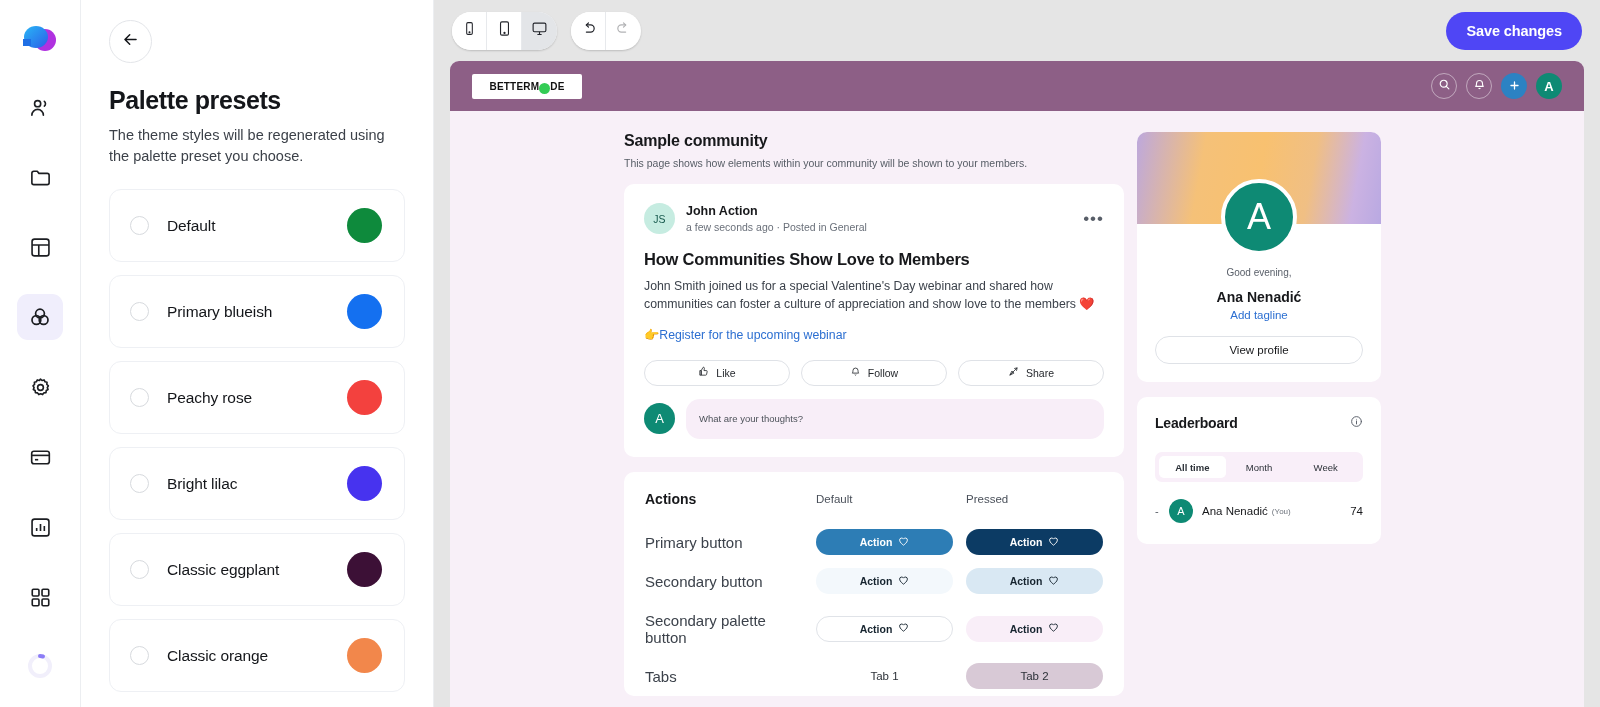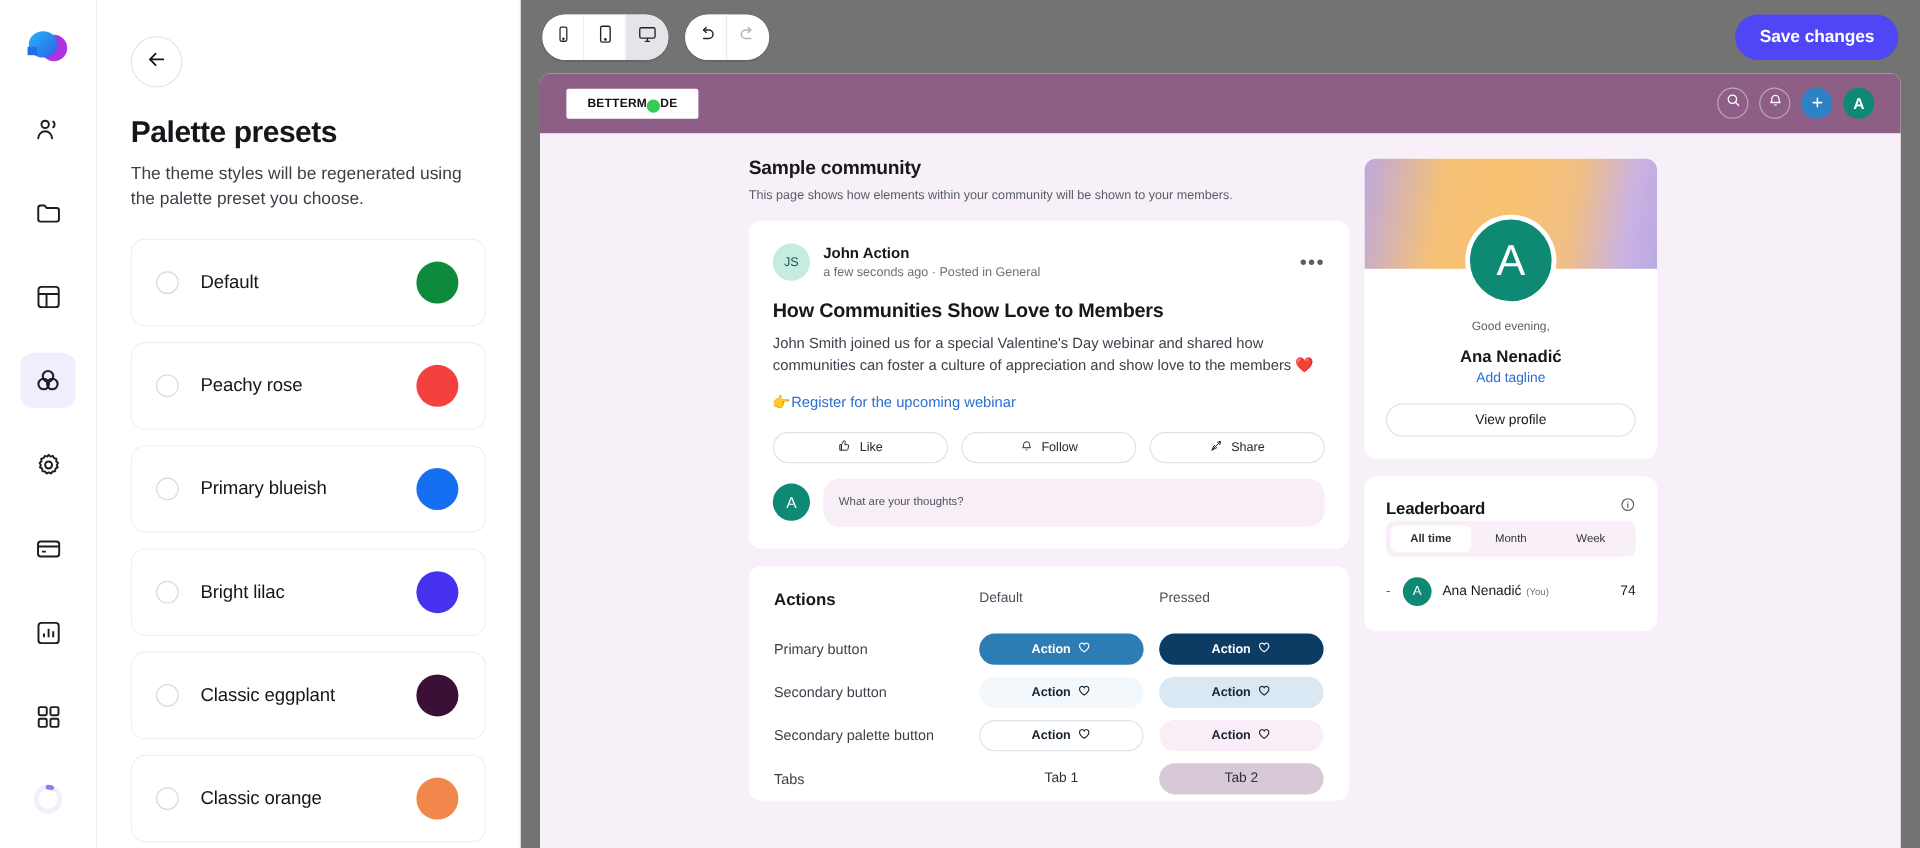--- a/index.html
+++ b/index.html
@@ -28,21 +28,21 @@
     margin-bottom: 24px; cursor: pointer;
   }
   .rail-item.active { background: #f0eefc; }
   .rail-item svg { display:block; }
   .rail-spinner { margin-top: auto; margin-bottom: 28px; width: 26px; height: 26px; }
 
   
   .panel {
     width: 353px; flex: 0 0 353px; height: 707px;
     background: #fff; border-right: 1px solid #eceef1;
-    padding: 14px 28px; overflow: hidden; position: relative;
+    padding: 4px 28px; overflow: hidden; position: relative;
   }
   .back-btn {
     width: 43px; height: 43px; border-radius: 50%;
     border: 1px solid #e3e5e9; background: #fff;
     display: flex; align-items: center; justify-content: center;
     margin-top: 16px; cursor: pointer;
   }
   .panel-title { font-size: 25px; font-weight: 600; letter-spacing: -0.4px;
     margin-top: 23px; color: #14161a; }
   .panel-sub { font-size: 14.5px; line-height: 1.45; color: #3c4149;
@@ -55,21 +55,21 @@
   }
   .radio {
     width: 19px; height: 19px; border-radius: 50%;
     border: 1.4px solid #d7dade; flex: 0 0 19px;
   }
   .preset-label { font-size: 15.5px; color: #14161a; margin-left: 18px; flex: 1; letter-spacing:-0.1px;}
   .swatch { width: 35px; height: 35px; border-radius: 50%; flex: 0 0 35px; }
 
   
   .canvas {
-    flex: 1; height: 707px; background: #737373;
+    flex: 1; height: 707px; background: #e5e5e5;
     position: relative; overflow: hidden;
   }
   .canvas-toolbar {
     height: 61px; display: flex; align-items: center; padding: 0 18px;
     gap: 14px;
   }
   .seg-group {
     display: flex; background: #fff; border-radius: 22px; height: 38px;
     overflow: hidden; box-shadow: 0 1px 2px rgba(0,0,0,.18);
   }
@@ -150,21 +150,21 @@
     flex: 1; height: 40px; background: #f8eef8; border-radius: 14px;
     display: flex; align-items: center; padding: 0 13px;
     font-size: 9.5px; color: #4d525a; cursor: text;
   }
 
   
   .actions-card { padding: 19px 21px 0 21px; }
   .act-grid { display: grid; grid-template-columns: 158px 1fr 1fr; row-gap: 0; column-gap: 13px; align-items:center;}
   .act-h1 { font-size: 14px; font-weight: 600; color: #17181b; padding-bottom: 16px; }
   .act-h { font-size: 11.5px; color: #4a505a; padding-bottom: 16px; }
-  .act-label { font-size: 12px; color: #3c424b; padding: 11px 0; }
+  .act-label { font-size: 15px; color: #3c424b; padding: 11px 0; }
   .act-btn {
     height: 26px; border-radius: 14px; display: flex; align-items: center;
     justify-content: center; gap: 6px; font-size: 10.5px; font-weight: 600; cursor: pointer;
     margin: 5px 0;
   }
   .act-btn.primary { background: #2d7db5; color: #fff; }
   .act-btn.primary-pressed { background: #0c3b64; color: #fff; }
   .act-btn.secondary { background: #f3f8fc; color: #16242f; }
   .act-btn.secondary-pressed { background: #d9e8f3; color: #16242f; }
   .act-btn.neutral { background: #fff; border: 1px solid #e0e3e8; color: #16242f; }
@@ -195,21 +195,21 @@
   .view-profile {
     margin-top: 15px; height: 28px; border: 1px solid #dfe2e7; border-radius: 15px;
     background: #fff; width: 100%; font-size: 11.5px; color: #17181b; cursor: pointer;
     font-family: inherit;
   }
   .lb-card { background: #fff; border-radius: 10px; margin-top: 15px; padding: 17px 18px 21px 18px; }
   .lb-head { display: flex; align-items: center; gap: 40px; }
   .lb-title { font-size: 14px; font-weight: 600; color: #17181b; letter-spacing:-0.2px;}
   .lb-info { margin-left: auto; cursor:pointer; }
   .lb-tabs {
-    margin-top: 2px; background: #f9eff9; border-radius: 7px; padding: 4px;
+    margin-top: 20px; background: #f9eff9; border-radius: 7px; padding: 4px;
     display: flex;
   }
   .lb-tab {
     flex: 1; height: 22px; border-radius: 5px; display: flex;
     align-items: center; justify-content: center;
     font-size: 9.5px; color: #2c3138; cursor: pointer;
   }
   .lb-tab.on { background: #fff; font-weight: 600; }
   .lb-row { display: flex; align-items: center; margin-top: 17px; }
   .lb-rank { font-size: 11px; color: #555b64; width: 14px; }
@@ -336,27 +336,27 @@
     <div class="panel-sub">The theme styles will be regenerated using the palette preset you choose.</div>
 
     <div class="preset-list">
       <div class="preset-item">
         <span class="radio"></span>
         <span class="preset-label">Default</span>
         <span class="swatch" style="background: rgb(14, 138, 60);"></span>
       </div>
       <div class="preset-item">
         <span class="radio"></span>
+        <span class="preset-label">Primary blueish</span>
+        <span class="swatch" style="background: rgb(20, 112, 240);"></span>
+      </div>
+      <div class="preset-item">
+        <span class="radio"></span>
         <span class="preset-label">Peachy rose</span>
         <span class="swatch" style="background: rgb(243, 65, 62);"></span>
-      </div>
-      <div class="preset-item">
-        <span class="radio"></span>
-        <span class="preset-label">Primary blueish</span>
-        <span class="swatch" style="background: rgb(20, 112, 240);"></span>
       </div>
       <div class="preset-item">
         <span class="radio"></span>
         <span class="preset-label">Bright lilac</span>
         <span class="swatch" style="background: rgb(71, 51, 239);"></span>
       </div>
       <div class="preset-item">
         <span class="radio"></span>
         <span class="preset-label">Classic eggplant</span>
         <span class="swatch" style="background: rgb(60, 16, 54);"></span>

